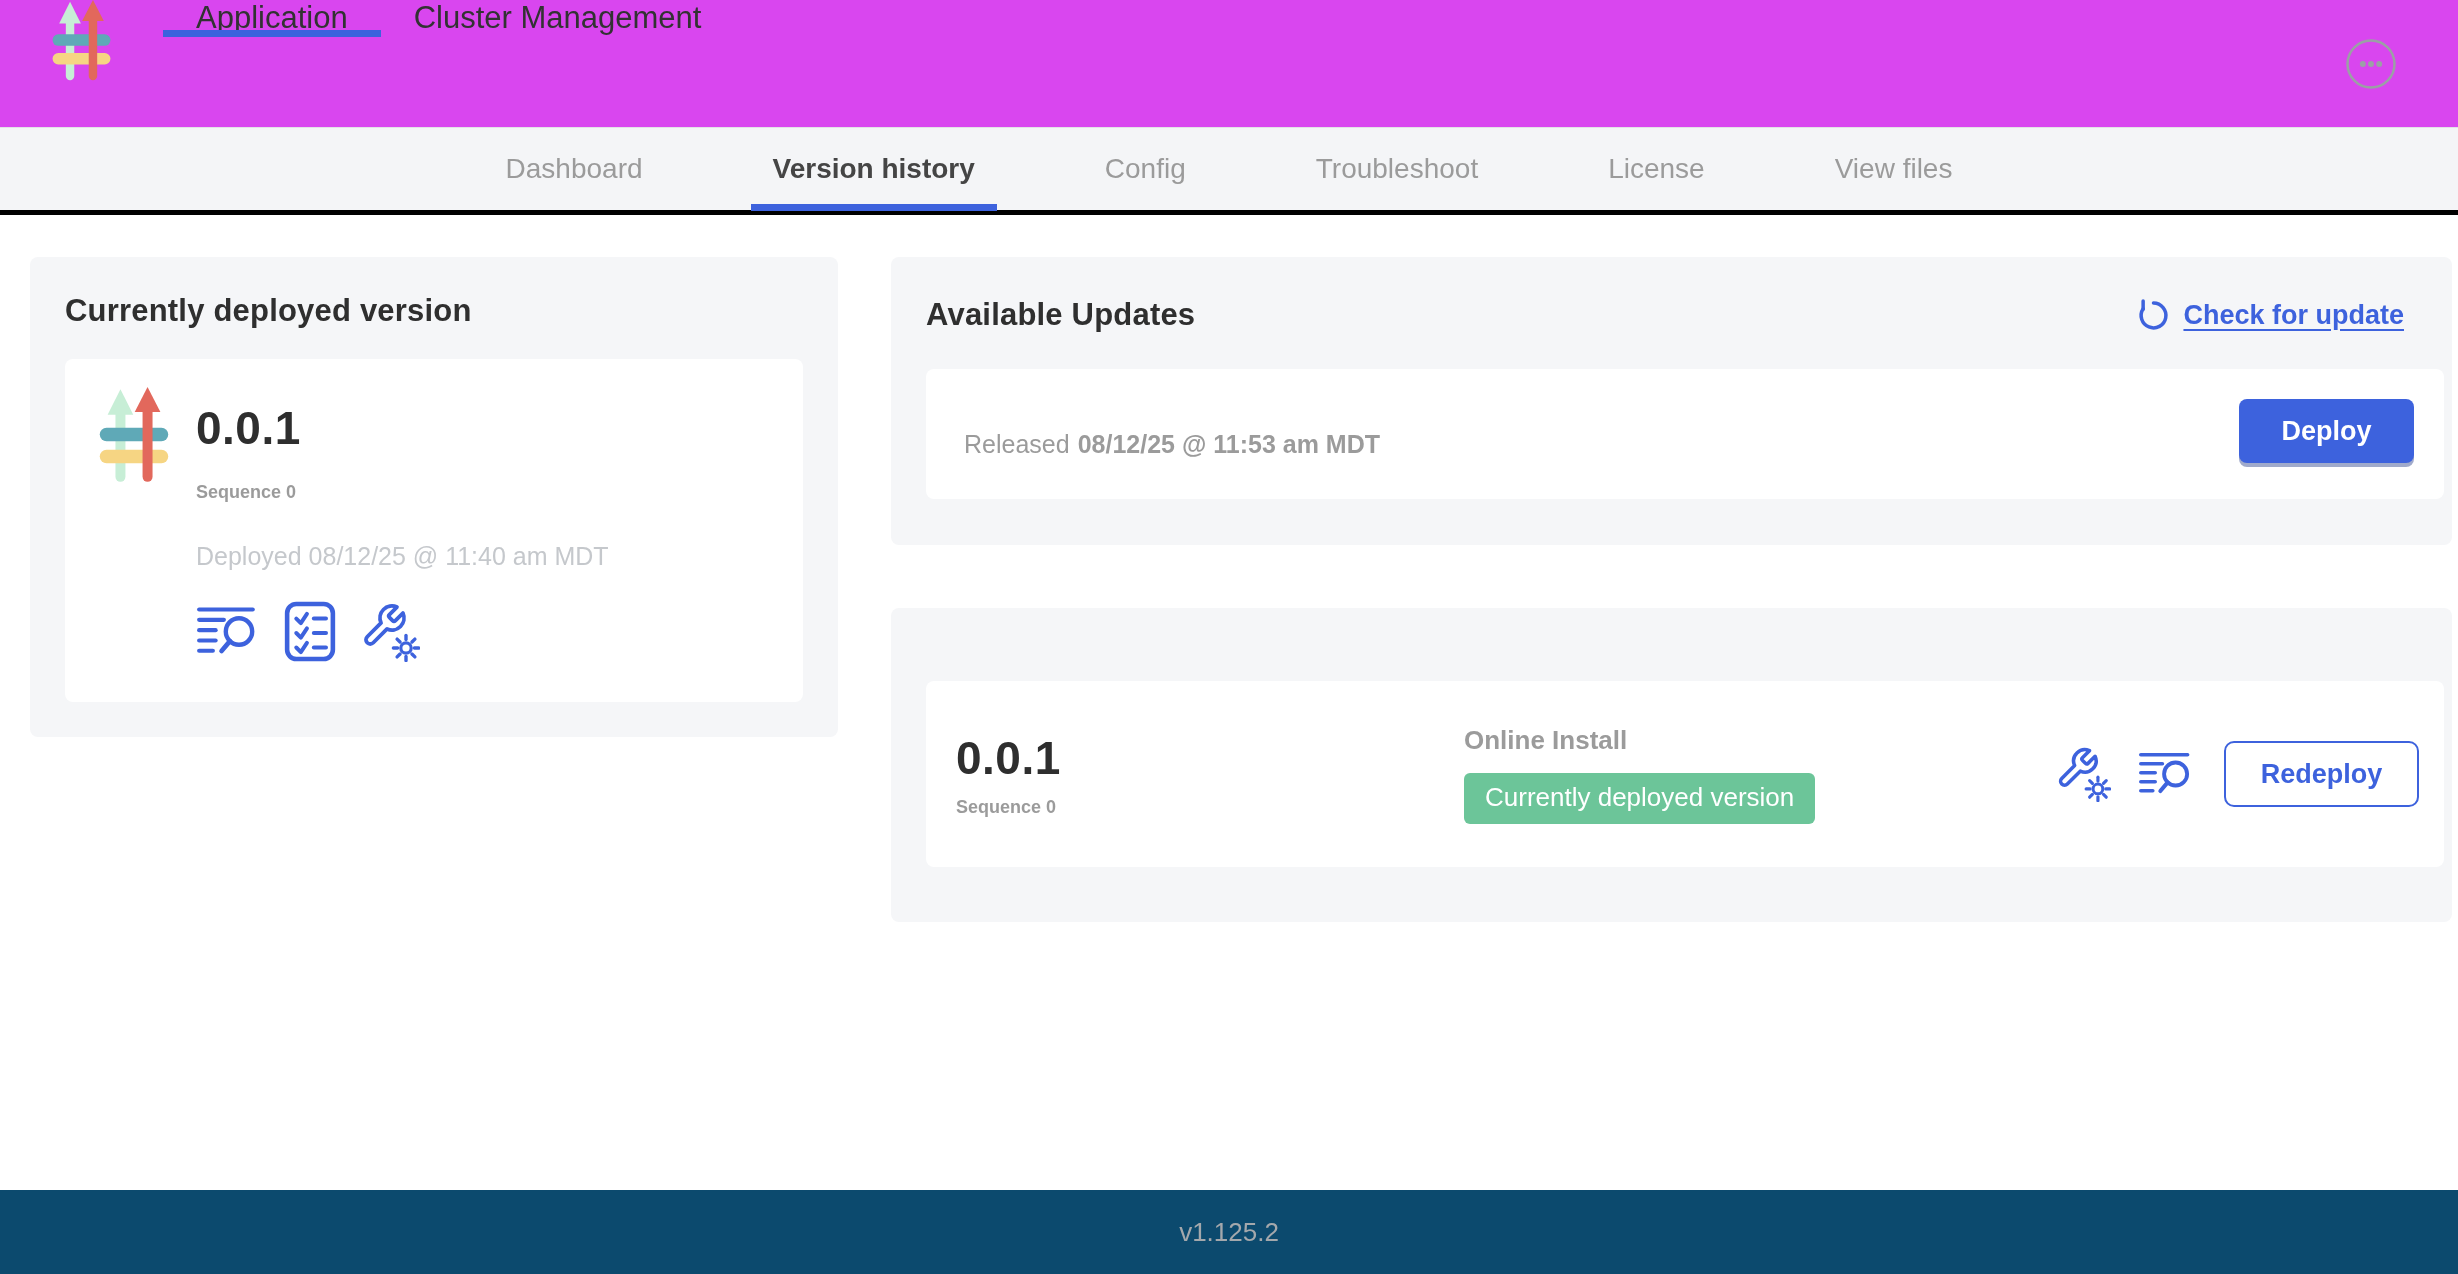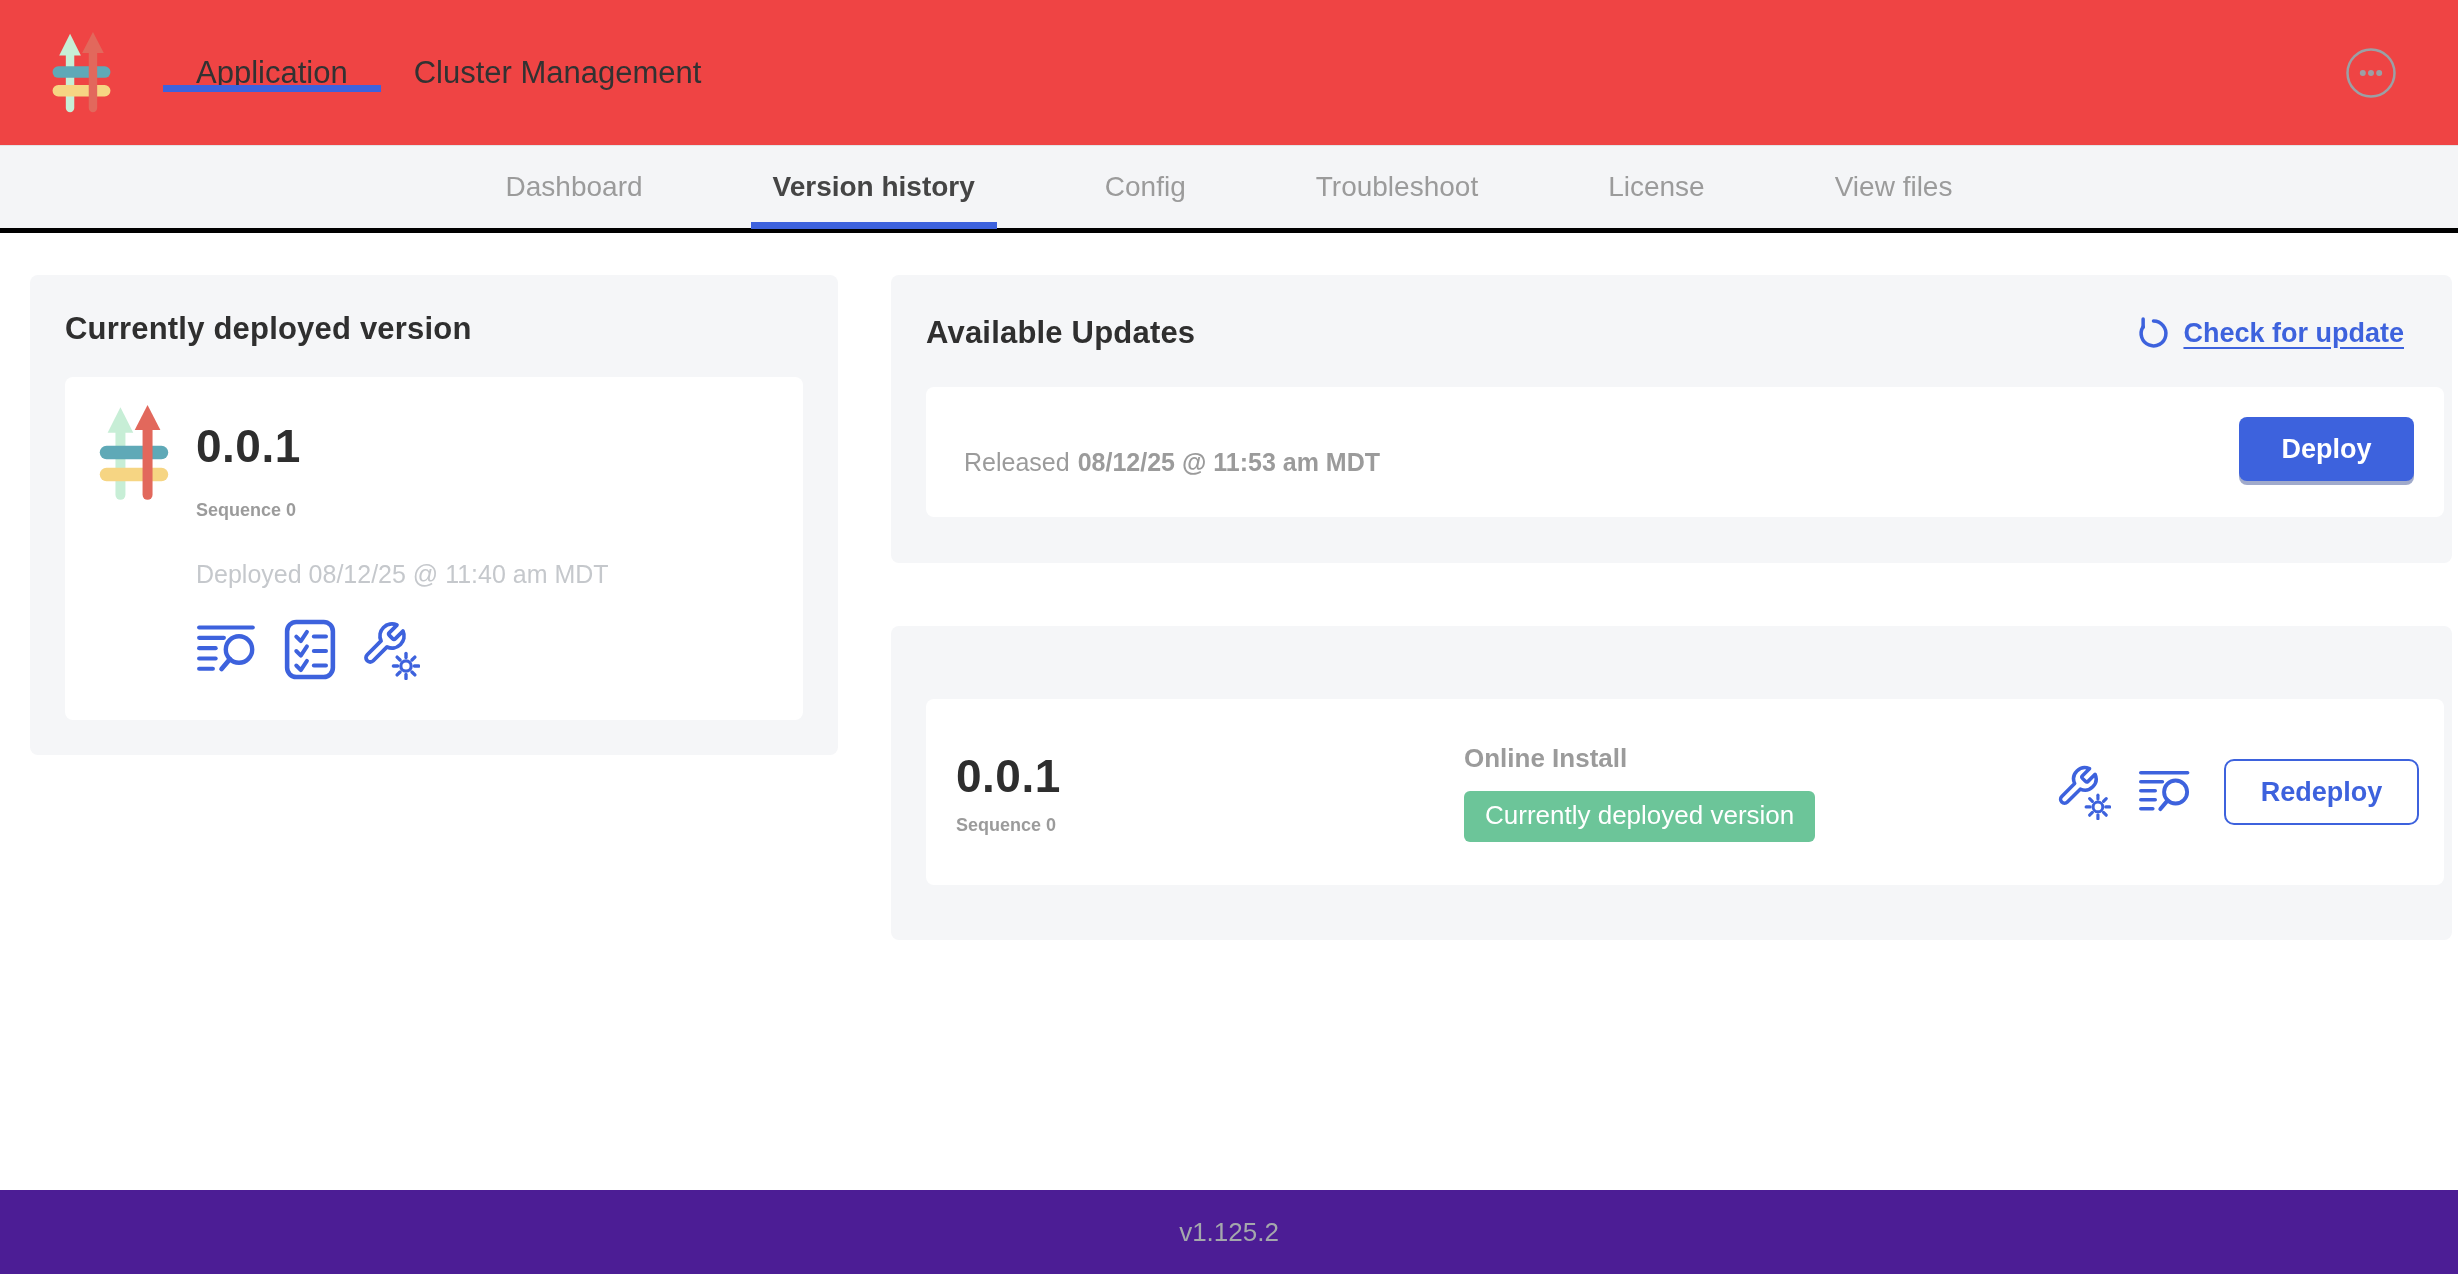--- a/index.html
+++ b/index.html
@@ -13,25 +13,25 @@
     overflow: hidden;
   }
   :root {
     --accent: #3d62dd;
     --badge: #6cc599;
   }
   svg { display: block; }
 
   
   .topnav {
-    height: 146px;
-    background: #ef4444;
+    height: 128px;
+    background: #d946ef;
     border-bottom: 1px solid #e2e3e5;
     display: flex;
-    align-items: center;
+    align-items: flex-start;
     flex: none;
   }
   .logo-box {
     width: 163px;
     display: flex;
     align-items: center;
     justify-content: center;
   }
   .logo-sm { height: 82px; width: 61px; }
   .topnav-tab {
@@ -259,21 +259,21 @@
     font-size: 27px;
     font-weight: 700;
     cursor: pointer;
     margin-left: 3px;
   }
 
   
   .footer {
     height: 84px;
     flex: none;
-    background: #4c1d95;
+    background: #0c4a6e;
     display: flex;
     align-items: center;
     justify-content: center;
     font-size: 26px;
     color: #a4a8ac;
   }
 </style>
 </head>
 <body>
 

